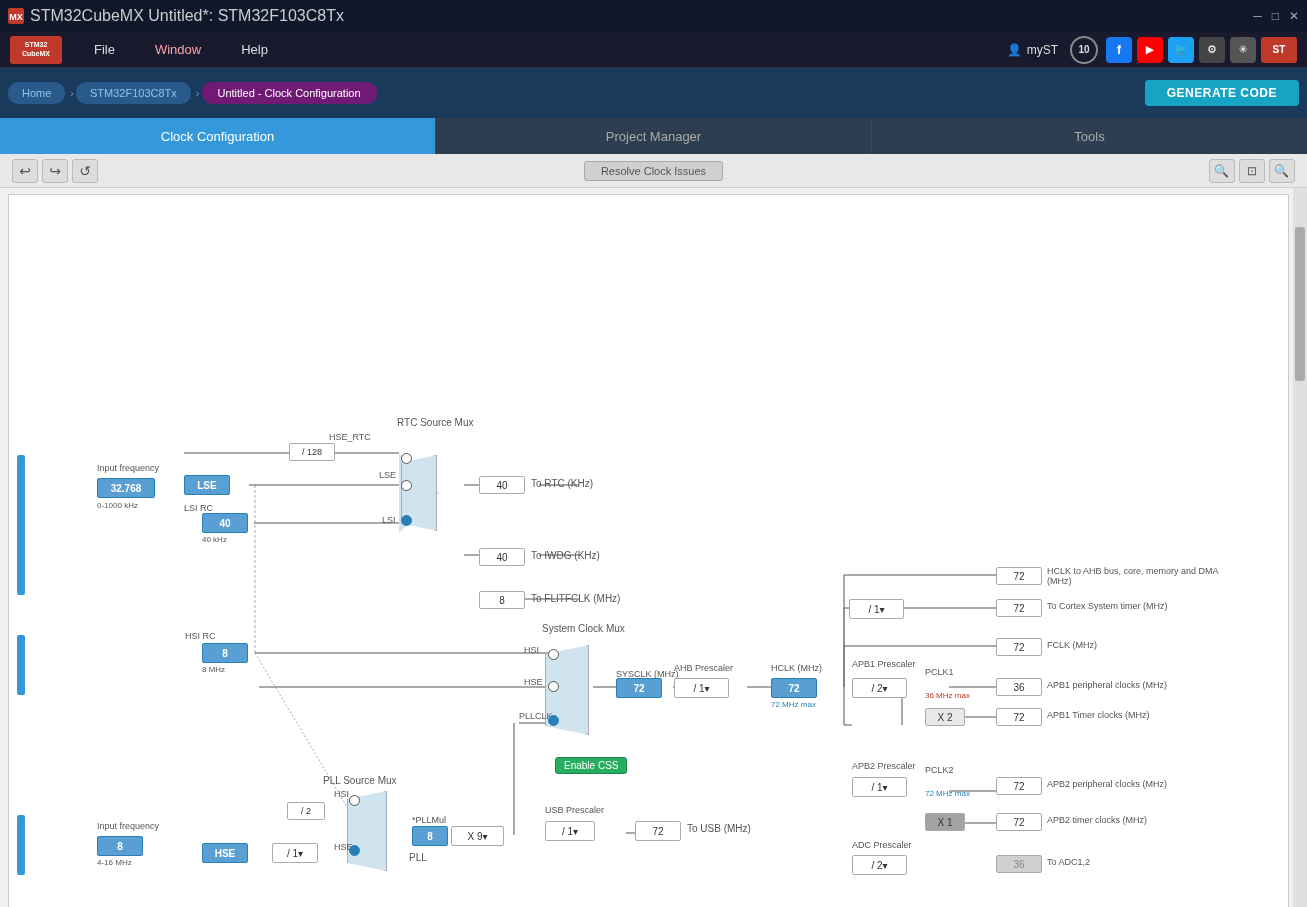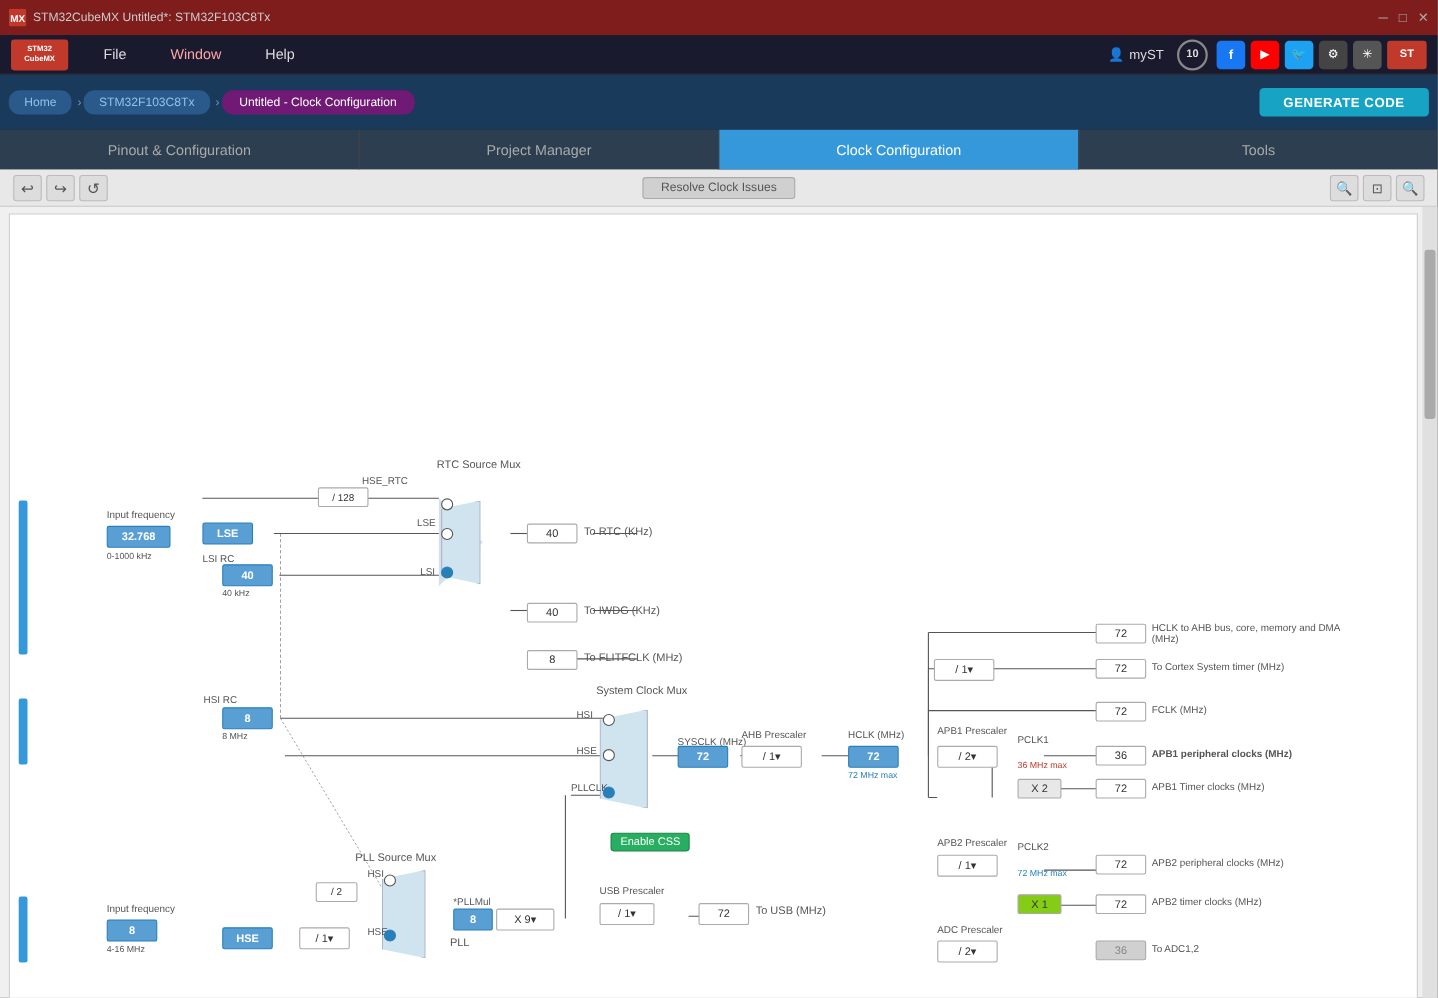--- a/index.html
+++ b/index.html
@@ -1,19 +1,19 @@
 <!DOCTYPE html>
 <html><head>
   <meta charset="utf-8">
   <style>
     * { box-sizing: border-box; margin: 0; padding: 0; }
     body { font-family: 'Segoe UI', Arial, sans-serif; font-size: 11px; background: #2b2b2b; color: #333; overflow: hidden; width: 1307px; height: 907px; }
 
     
-    #titlebar { background: #7f1d1d; color: #ccc; height: 28px; display: flex; align-items: center; padding: 16px 8px; font-size: 11px; }
+    #titlebar { background: #0f172a; color: #ccc; height: 28px; display: flex; align-items: center; padding: 16px 8px; font-size: 11px; }
 
     
     #menubar { background: #1a1a2e; color: #ddd; height: 36px; display: flex; align-items: center; padding: 0 10px; border-bottom: 1px solid #444; }
 
     
     #navbar { background: #1a3a5c; height: 34px; display: flex; align-items: center; padding: 0 10px; gap: 0; }
 
     
     #tabbar { background: #2c3e50; height: 36px; display: flex; align-items: stretch; }
 
@@ -29,21 +29,21 @@
 </head>
 <body>
 
 <div id="titlebar">
   <span style="display:inline-flex;align-items:center;margin-right:6px;">
     <svg width="16" height="16" viewBox="0 0 16 16">
         <rect width="16" height="16" rx="2" fill="#c0392b"></rect>
         <text x="8" y="12" text-anchor="middle" fill="white" font-size="9" font-weight="bold">MX</text>
       </svg>
   </span>
-  <span style="flex:1;font-size:11px;color:#ccc;">STM32CubeMX Untitled*: STM32F103C8Tx</span>
+  <span style="flex:1;font-size:16px;color:#ccc;">STM32CubeMX Untitled*: STM32F103C8Tx</span>
   <span style="color:#aaa;margin-right:10px;cursor:pointer;font-size:12px;">─</span>
   <span style="color:#aaa;margin-right:10px;cursor:pointer;font-size:12px;">□</span>
   <span style="color:#aaa;cursor:pointer;font-size:12px;">✕</span>
 </div>
 
 <div id="menubar" style="background:#1a1a2e;height:36px;display:flex;align-items:center;padding:0 10px;border-bottom:1px solid #333;">
   <div style="display:flex;align-items:center;margin-right:20px;">
     <div style="background:#c0392b;width:52px;height:28px;border-radius:3px;display:flex;flex-direction:column;align-items:center;justify-content:center;margin-right:6px;">
       <span style="color:white;font-size:7px;font-weight:bold;line-height:1.2;">STM32</span>
       <span style="color:white;font-size:7px;font-weight:bold;line-height:1.2;">CubeMX</span>
@@ -78,28 +78,25 @@
   </div>
   <span style="color:#6a9abf;margin:0 2px;">›</span>
   <div style="background:#701a75;color:white;padding:5px 16px;border-radius:10px;font-size:11px;cursor:pointer;font-weight:500;">
     <span>Untitled - Clock Configuration</span>
   </div>
   <div style="flex:1;"></div>
   <button style="background:#17a3c4;color:white;padding:6px 22px;border-radius:4px;font-size:12px;font-weight:bold;cursor:pointer;border:none;letter-spacing:0.5px;">GENERATE CODE</button>
 </div>
 
 <div id="tabbar" style="display:flex;background:#2c3e50;height:36px;">
-  <div style="flex:1;display:flex;align-items:center;justify-content:center;color:#aaa;font-size:13px;cursor:pointer;border-right:1px solid #444;">
-    <span>Pinout &amp; Configuration</span>
+  <div style="flex:1;display:flex;align-items:center;justify-content:center;background:#3498db;color:white;font-size:13px;cursor:pointer;font-weight:500;border-right:1px solid #444;">
+    <span>Clock Configuration</span>
   </div>
   <div style="flex:1;display:flex;align-items:center;justify-content:center;color:#aaa;font-size:13px;cursor:pointer;border-right:1px solid #444;">
     <span>Project Manager</span>
-  </div>
-  <div style="flex:1;display:flex;align-items:center;justify-content:center;background:#3498db;color:white;font-size:13px;cursor:pointer;font-weight:500;border-right:1px solid #444;">
-    <span>Clock Configuration</span>
   </div>
   <div style="flex:1;display:flex;align-items:center;justify-content:center;color:#aaa;font-size:13px;cursor:pointer;">
     <span>Tools</span>
   </div>
 </div>
 
 <div id="toolbar" style="background:#e8e8e8;height:34px;display:flex;align-items:center;padding:0 12px;gap:4px;border-bottom:1px solid #ccc;">
   <div style="width:26px;height:24px;background:#ddd;border:1px solid #bbb;border-radius:3px;display:flex;align-items:center;justify-content:center;cursor:pointer;font-size:14px;color:#555;">↩</div>
   <div style="width:26px;height:24px;background:#ddd;border:1px solid #bbb;border-radius:3px;display:flex;align-items:center;justify-content:center;cursor:pointer;font-size:14px;color:#555;">↪</div>
   <div style="width:26px;height:24px;background:#ddd;border:1px solid #bbb;border-radius:3px;display:flex;align-items:center;justify-content:center;cursor:pointer;font-size:14px;color:#555;">↺</div>
@@ -305,42 +302,42 @@
       <div style="position:absolute;top:464px;left:843px;font-size:9px;color:#555;">APB1 Prescaler</div>
       <div style="position:absolute;top:483px;left:843px;width:55px;height:20px;background:white;border:1px solid #aaa;border-radius:2px;display:flex;align-items:center;justify-content:center;font-size:10px;cursor:pointer;">
         <span>/ 2</span>▾
       </div>
       <div style="position:absolute;top:472px;left:916px;font-size:9px;color:#555;font-weight:500;">PCLK1</div>
       <div style="position:absolute;top:496px;left:916px;font-size:8px;color:#c0392b;">36 MHz max</div>
 
       <div style="position:absolute;top:483px;left:987px;width:46px;height:18px;background:white;border:1px solid #aaa;border-radius:2px;display:flex;align-items:center;justify-content:center;font-size:10px;">
         <span>36</span>
       </div>
-      <div style="position:absolute;top:485px;left:1038px;font-size:9px;color:#555;font-weight:bold;">APB1 peripheral clocks (MHz)</div>
+      <div style="position:absolute;top:485px;left:1038px;font-size:9px;color:#555;">APB1 peripheral clocks (MHz)</div>
 
       <div style="position:absolute;top:513px;left:916px;width:40px;height:18px;background:#e8e8e8;border:1px solid #aaa;border-radius:2px;display:flex;align-items:center;justify-content:center;font-size:10px;">X 2</div>
 
       <div style="position:absolute;top:513px;left:987px;width:46px;height:18px;background:white;border:1px solid #aaa;border-radius:2px;display:flex;align-items:center;justify-content:center;font-size:10px;">
         <span>72</span>
       </div>
       <div style="position:absolute;top:515px;left:1038px;font-size:9px;color:#555;">APB1 Timer clocks (MHz)</div>
 
       <div style="position:absolute;top:566px;left:843px;font-size:9px;color:#555;">APB2 Prescaler</div>
       <div style="position:absolute;top:582px;left:843px;width:55px;height:20px;background:white;border:1px solid #aaa;border-radius:2px;display:flex;align-items:center;justify-content:center;font-size:10px;cursor:pointer;">
         <span>/ 1</span>▾
       </div>
       <div style="position:absolute;top:570px;left:916px;font-size:9px;color:#555;font-weight:500;">PCLK2</div>
       <div style="position:absolute;top:594px;left:916px;font-size:8px;color:#2980b9;">72 MHz max</div>
 
       <div style="position:absolute;top:582px;left:987px;width:46px;height:18px;background:white;border:1px solid #aaa;border-radius:2px;display:flex;align-items:center;justify-content:center;font-size:10px;">
         <span>72</span>
       </div>
       <div style="position:absolute;top:584px;left:1038px;font-size:9px;color:#555;">APB2 peripheral clocks (MHz)</div>
 
-      <div style="position:absolute;top:618px;left:916px;width:40px;height:18px;background:#84cc16;border:1px solid #aaa;border-radius:2px;display:flex;align-items:center;justify-content:center;font-size:10px;">X 1</div>
+      <div style="position:absolute;top:618px;left:916px;width:40px;height:18px;background:#a3a3a3;border:1px solid #aaa;border-radius:2px;display:flex;align-items:center;justify-content:center;font-size:10px;">X 1</div>
 
       <div style="position:absolute;top:618px;left:987px;width:46px;height:18px;background:white;border:1px solid #aaa;border-radius:2px;display:flex;align-items:center;justify-content:center;font-size:10px;">
         <span>72</span>
       </div>
       <div style="position:absolute;top:620px;left:1038px;font-size:9px;color:#555;">APB2 timer clocks (MHz)</div>
 
       <div style="position:absolute;top:645px;left:843px;font-size:9px;color:#555;">ADC Prescaler</div>
       <div style="position:absolute;top:660px;left:843px;width:55px;height:20px;background:white;border:1px solid #aaa;border-radius:2px;display:flex;align-items:center;justify-content:center;font-size:10px;cursor:pointer;">
         <span>/ 2</span>▾
       </div>

